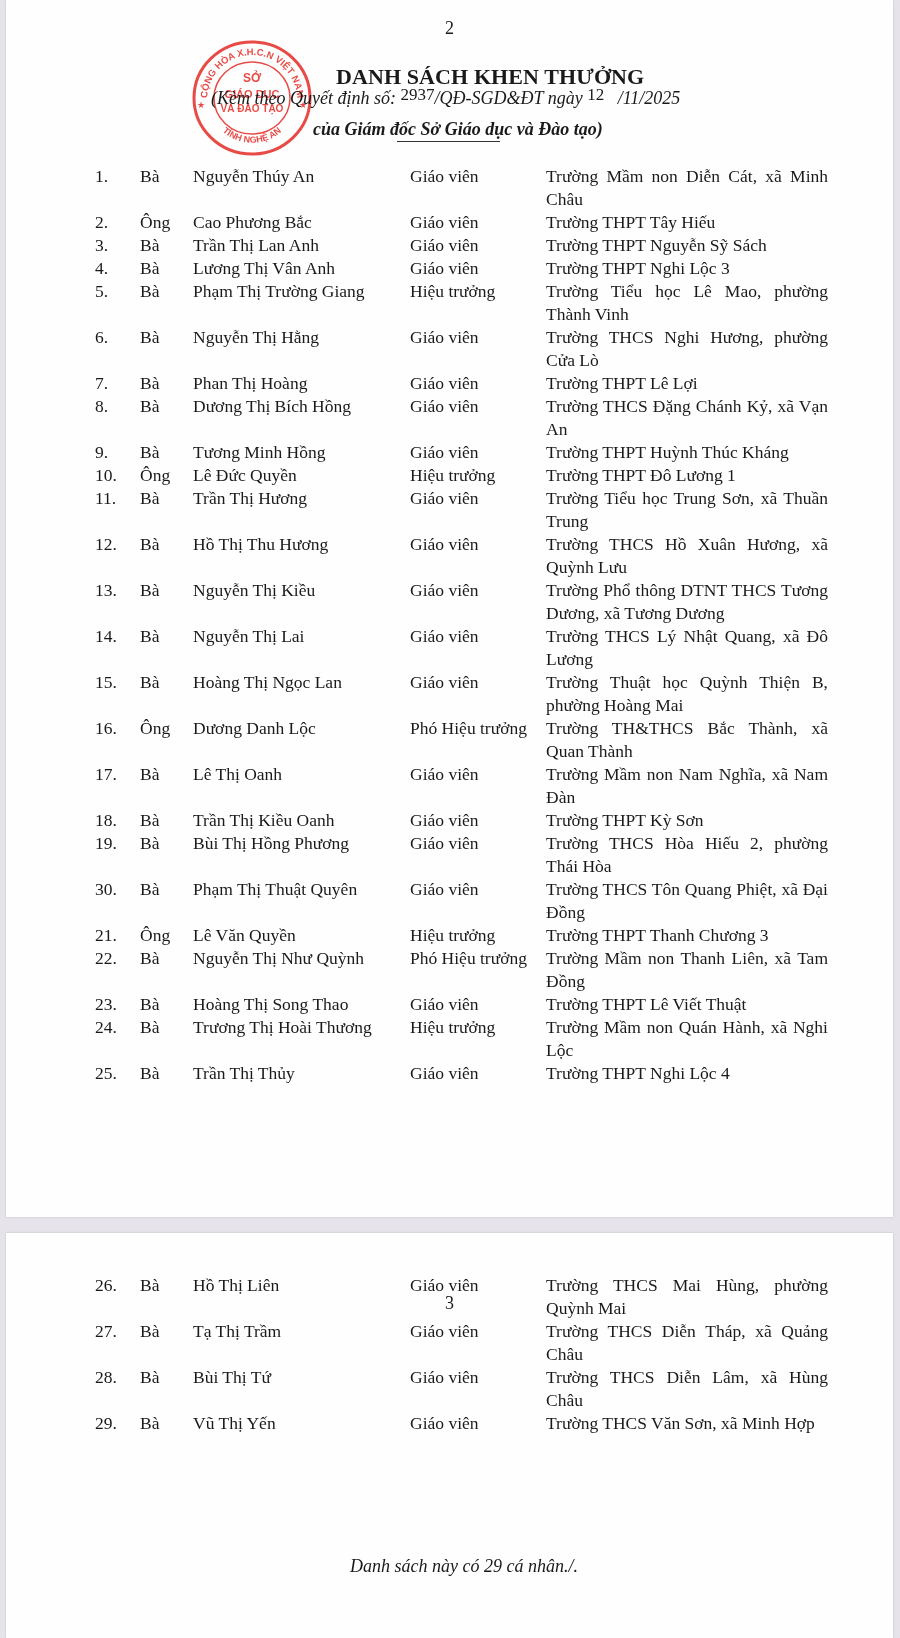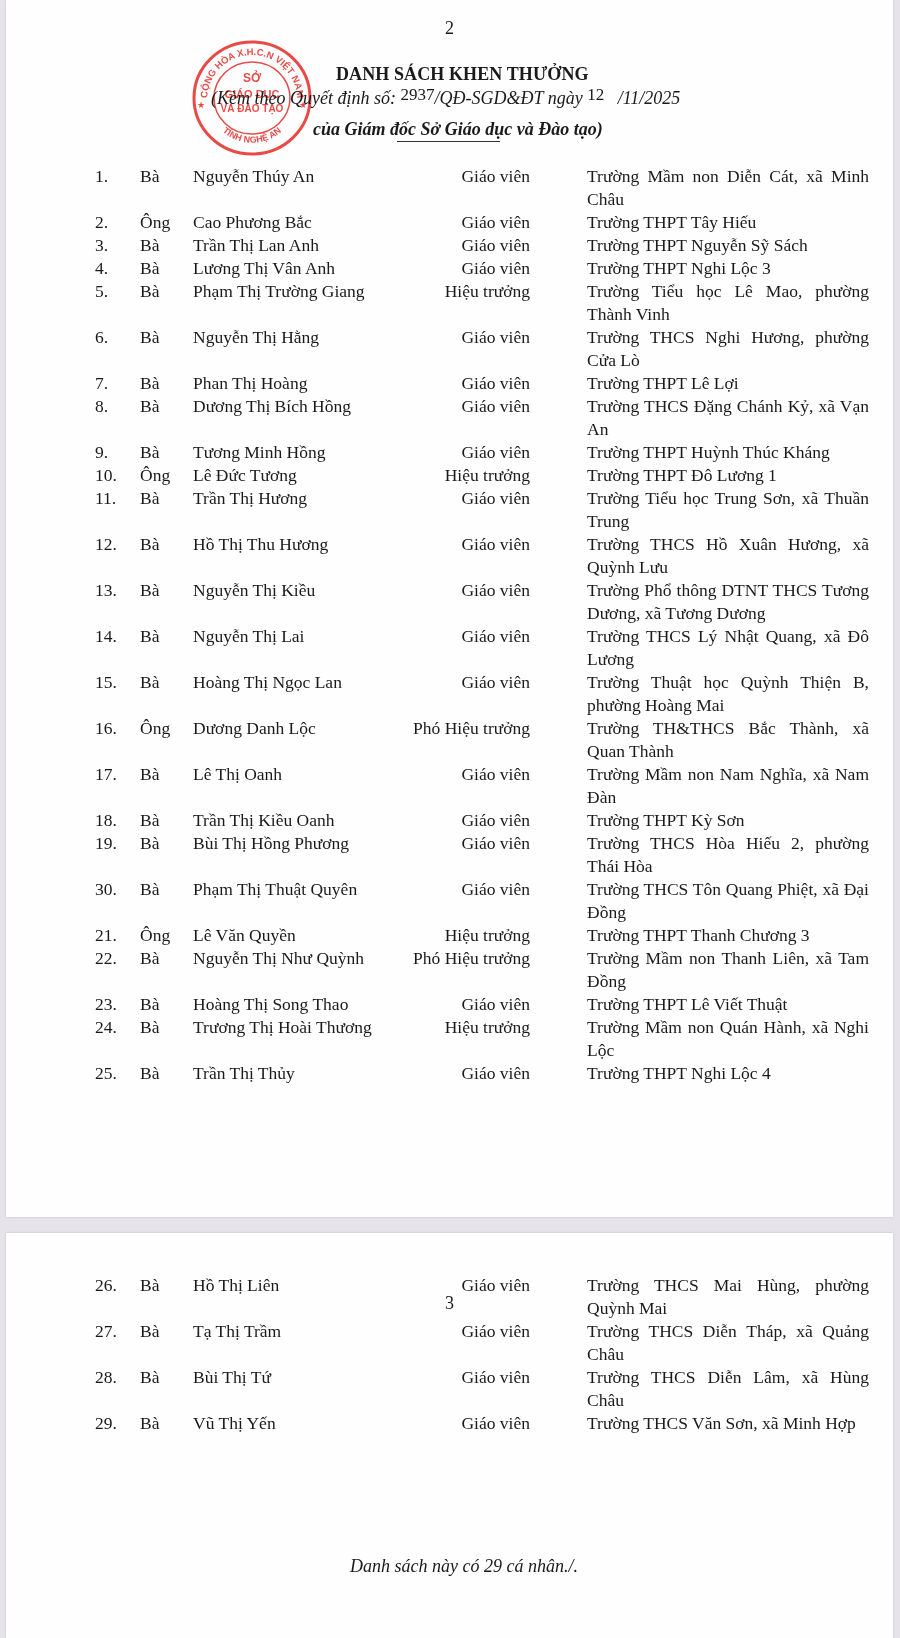--- a/index.html
+++ b/index.html
@@ -33,21 +33,21 @@
     }
     #page-2 .page-number { top: 18px; }
     #page-3 .page-number { top: 60px; }
 
     .doc-title {
       position: absolute;
       top: 64px;
       left: 330px;
       width: 300px;
       font-weight: bold;
-      font-size: 18px;
+      font-size: 22px;
       letter-spacing: 0.1px;
       white-space: nowrap;
     }
     .doc-subtitle {
       position: absolute;
       left: 205px;
       font-style: italic;
       font-size: 18px;
       white-space: nowrap;
     }
@@ -83,22 +83,22 @@
       position: absolute;
       left: 0;
       width: 887px;
       font-size: 17.5px;
       line-height: 23px;
     }
     .cell { position: absolute; top: 0; }
     .c-no { left: 89px; width: 40px; }
     .c-ttl { left: 134px; width: 50px; }
     .c-name { left: 187px; width: 220px; white-space: nowrap; }
-    .c-pos { left: 404px; width: 120px; text-align: right; }
-    .c-unit { left: 540px; width: 282px; text-align: justify; text-align-last: left; margin-left: 41px; }
+    .c-pos { left: 404px; width: 120px; text-align: left; }
+    .c-unit { left: 540px; width: 282px; text-align: justify; text-align-last: left; }
 
     .closing {
       position: absolute;
       left: 344px;
       top: 283px;
       font-style: italic;
       font-size: 18px;
       white-space: nowrap;
       margin-top: 40px;
     }
@@ -198,21 +198,21 @@
       <div class="row" style="top: 441px;">
         <div class="cell c-no">9.</div>
         <div class="cell c-ttl">Bà</div>
         <div class="cell c-name">Tương Minh Hồng</div>
         <div class="cell c-pos">Giáo viên</div>
         <div class="cell c-unit">Trường THPT Huỳnh Thúc Kháng</div>
       </div>
       <div class="row" style="top: 464px;">
         <div class="cell c-no">10.</div>
         <div class="cell c-ttl">Ông</div>
-        <div class="cell c-name">Lê Đức Tương</div>
+        <div class="cell c-name">Lê Đức Quyền</div>
         <div class="cell c-pos">Hiệu trưởng</div>
         <div class="cell c-unit">Trường THPT Đô Lương 1</div>
       </div>
       <div class="row" style="top: 487px;">
         <div class="cell c-no">11.</div>
         <div class="cell c-ttl">Bà</div>
         <div class="cell c-name">Trần Thị Hương</div>
         <div class="cell c-pos">Giáo viên</div>
         <div class="cell c-unit">Trường Tiểu học Trung Sơn, xã Thuần Trung</div>
       </div>

